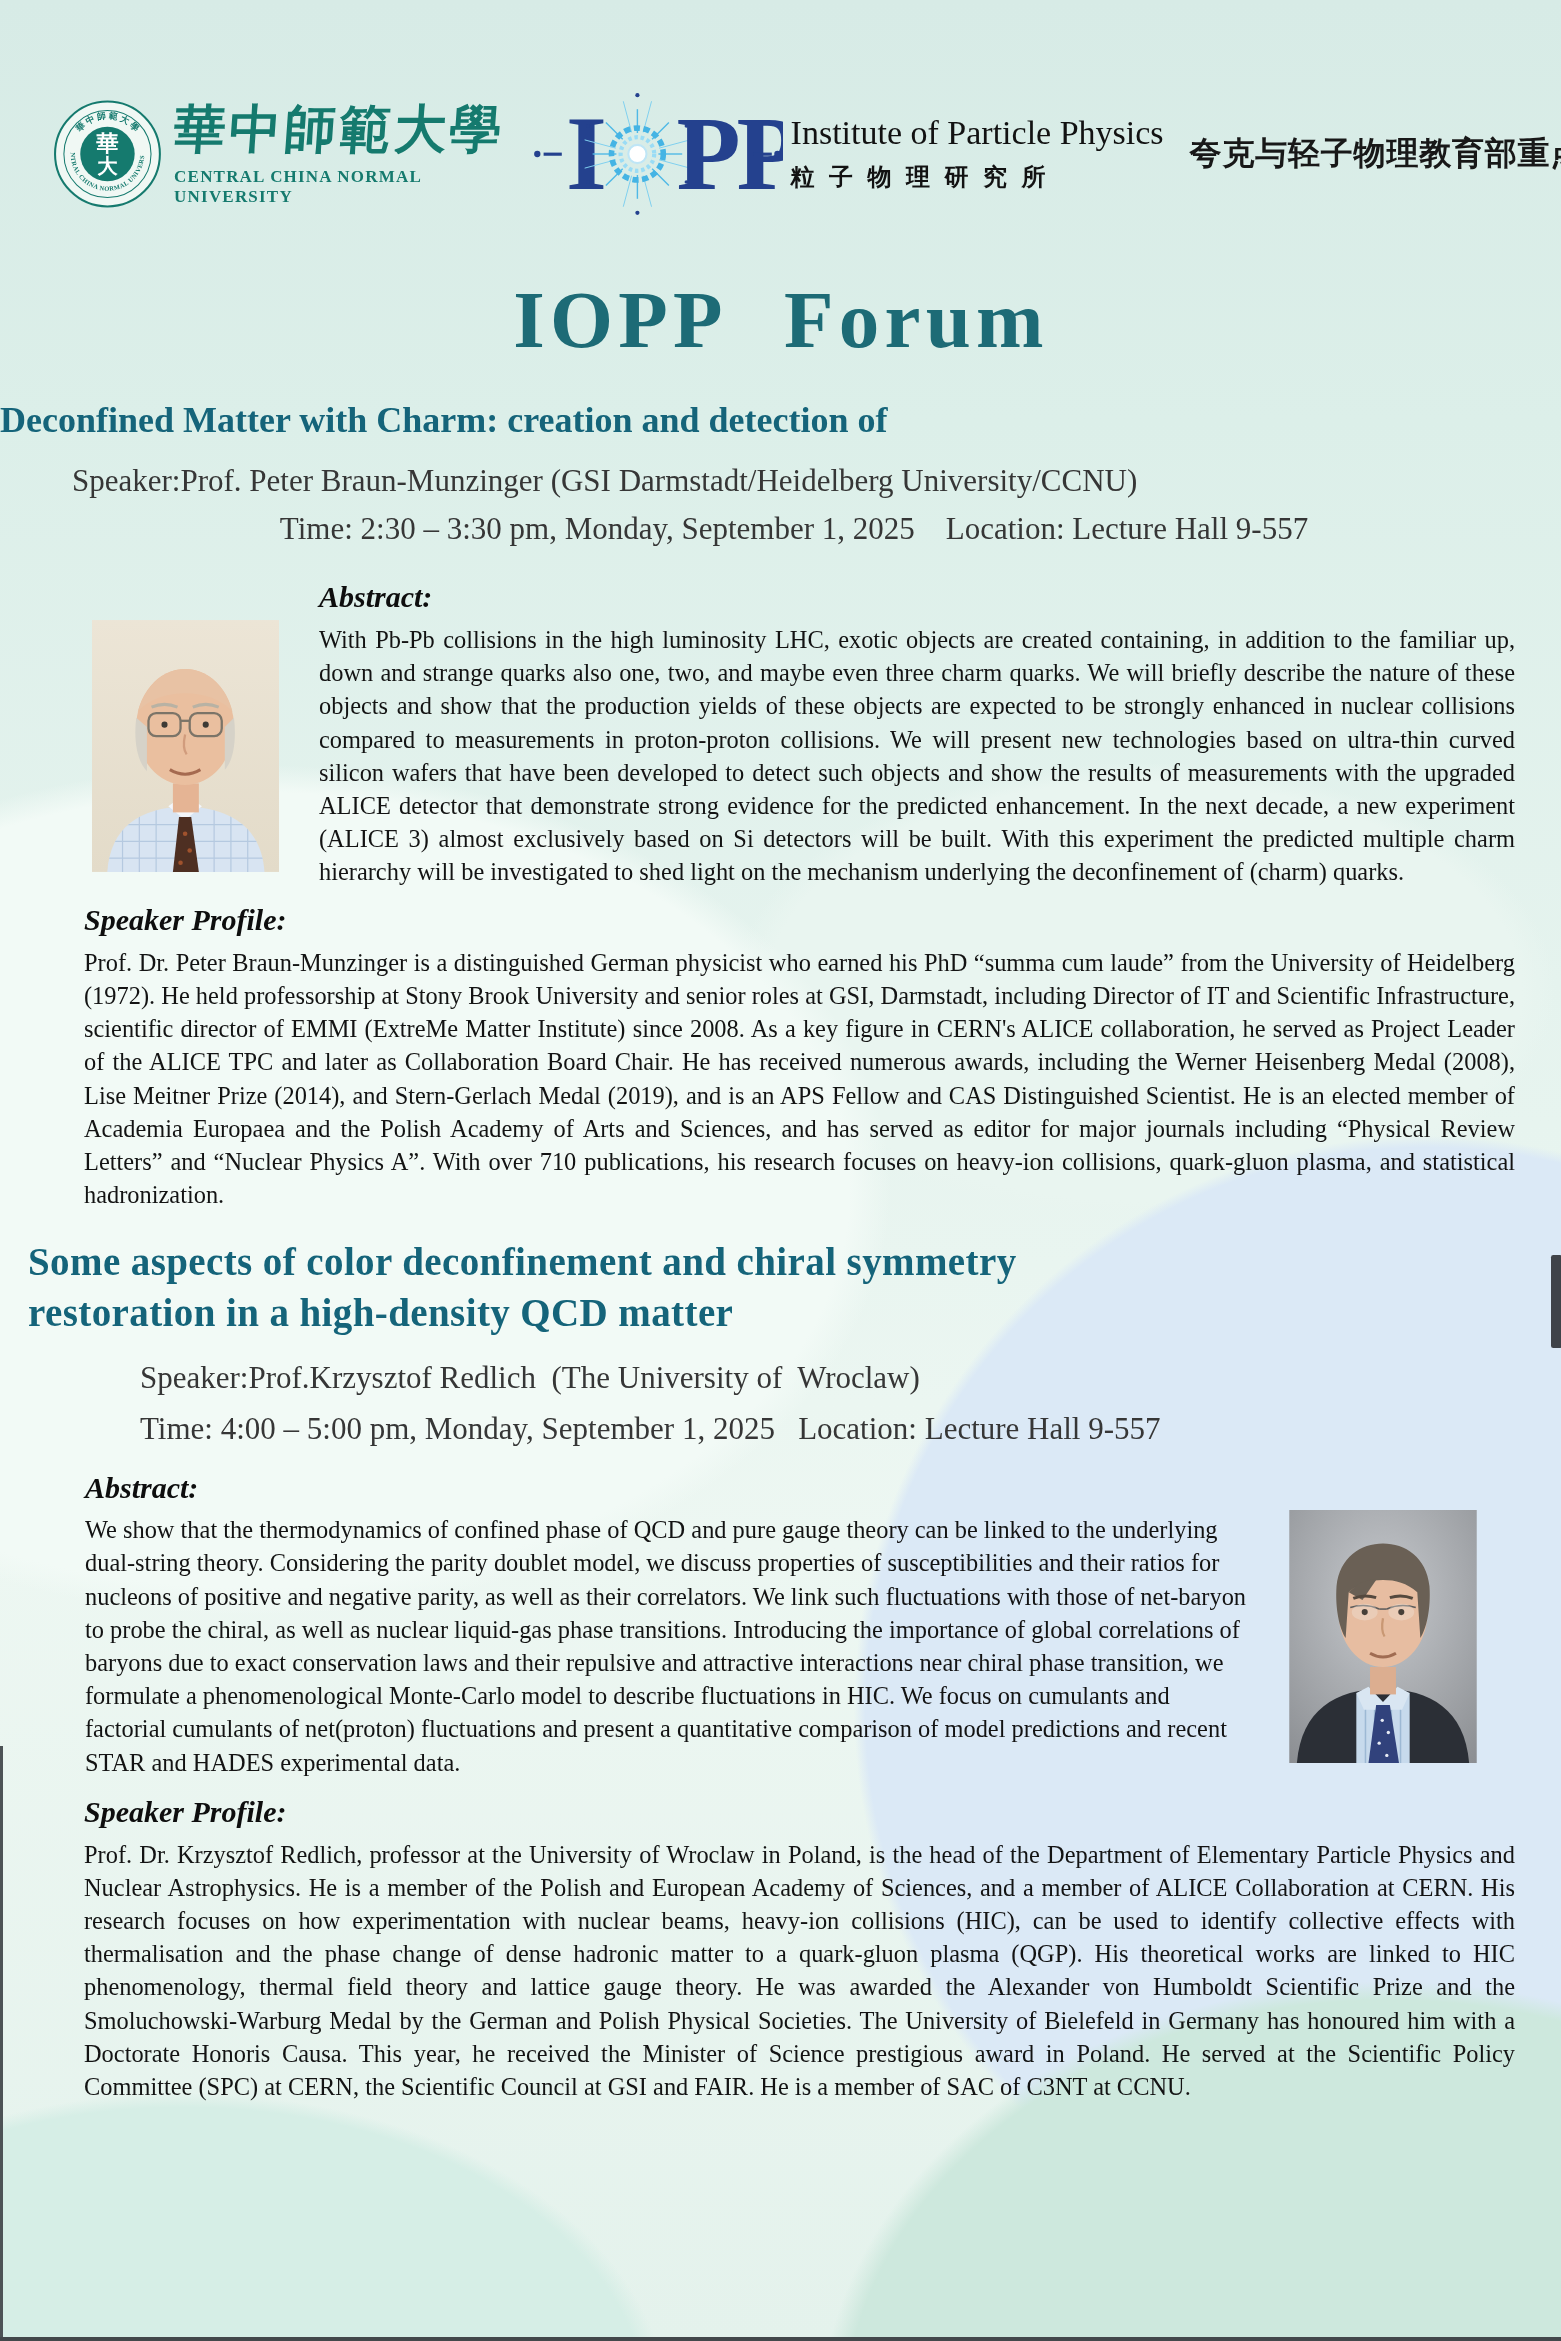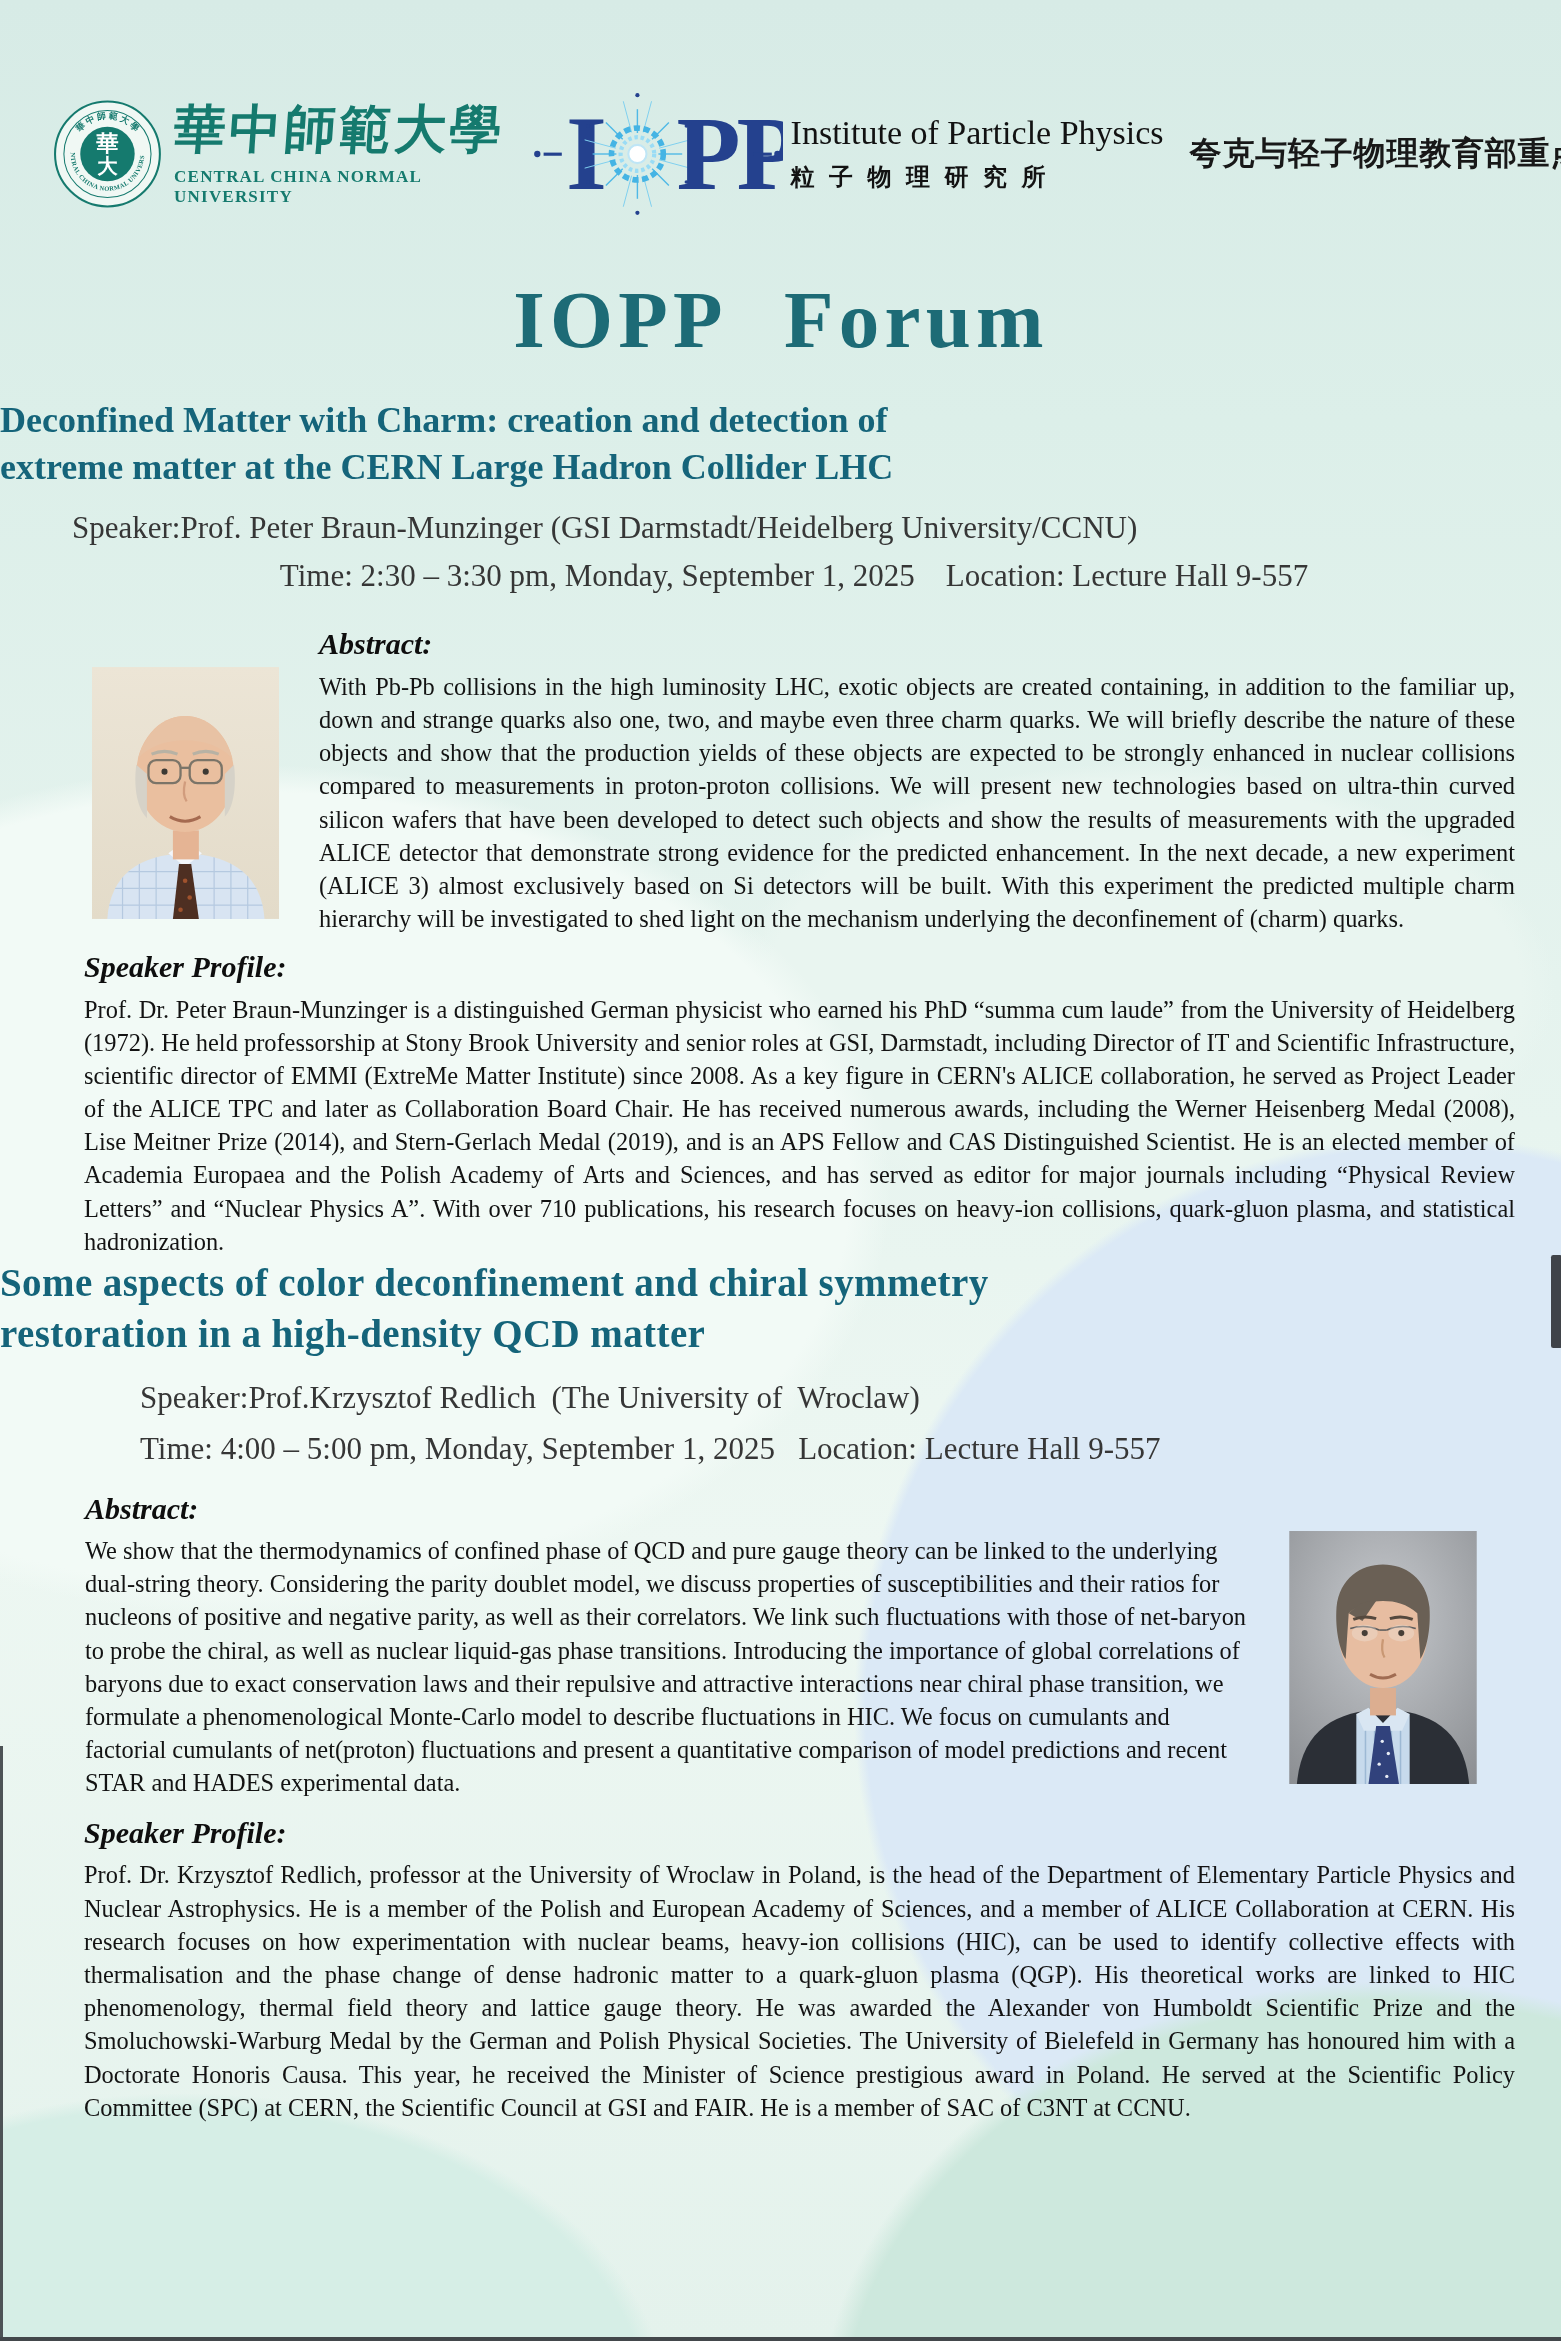--- a/index.html
+++ b/index.html
@@ -34,21 +34,21 @@
   .iopp-cn{font-size:24px;font-weight:bold;font-family:"Liberation Sans",sans-serif;color:#121212;letter-spacing:14.5px;margin-top:10.7px;white-space:nowrap;}
   .keylab{margin-left:26px;flex:1 1 auto;min-width:0;}
   .keylab-cn{font-size:32px;font-weight:bold;font-family:"Liberation Sans",sans-serif;color:#181818;letter-spacing:0.8px;white-space:nowrap;}
   .keylab-en{font-size:17.5px;font-weight:bold;color:#181818;margin-top:6.1px;white-space:pre-wrap;}
 
   
   .forum-title{margin-top:32px;text-align:center;font-size:81px;font-weight:bold;color:#1d6b76;letter-spacing:5.3px;word-spacing:35px;line-height:1.1;}
   .talk-title{text-align:left;font-weight:bold;color:#15647a;}
   .talk-title .line{display:block;}
   .tt1{margin-top:32px;font-size:36px;line-height:1.3;}
-  .tt2{font-size:39px;line-height:1.3;letter-spacing:0.4px;}
+  .tt2{margin-top:26px;font-size:39px;line-height:1.3;letter-spacing:0.4px;padding-left:28px;}
 
   .meta{font-size:31px;color:#363636;white-space:pre-wrap;line-height:1.25;}
   .sp1{margin:18.3px 46px 0 72px;}
   .tm1{margin:9.2px 46px 0 72px;text-align:center;}
   .sp2{margin:20px 46px 0 140px;}
   .tm2{margin:12.2px 46px 0 140px;}
 
   .section-label{font-size:30px;font-weight:bold;color:#0e0e0e;line-height:1.2;font-style:italic;}
   .body-text{font-size:24.4px;line-height:1.36;text-align:justify;color:#131313;}
 
@@ -150,21 +150,20 @@
 
     <div class="keylab">
       <div class="keylab-cn">夸克与轻子物理教育部重点实验室</div>
     </div>
   </div>
 
   <div class="forum-title">IOPP Forum</div>
 
   <div class="talk-title tt1">
     <span class="line">Deconfined Matter with Charm: creation and detection of</span>
-    <span class="line">extreme matter at the CERN Large Hadron Collider LHC</span>
   </div>
   <div class="meta sp1">Speaker:Prof. Peter Braun-Munzinger (GSI Darmstadt/Heidelberg University/CCNU)</div>
   <div class="meta tm1">Time: 2:30 – 3:30 pm, Monday, September 1, 2025    Location: Lecture Hall 9-557</div>
 
   <div class="abs1-row">
     <svg class="photo1" width="187" height="252" viewBox="0 0 245 330">
       <defs>
         <linearGradient id="bg1" x1="0" y1="0" x2="0" y2="1">
           <stop offset="0" stop-color="#ece5d6"></stop>
             <stop offset="1" stop-color="#e3dbc9"></stop>

